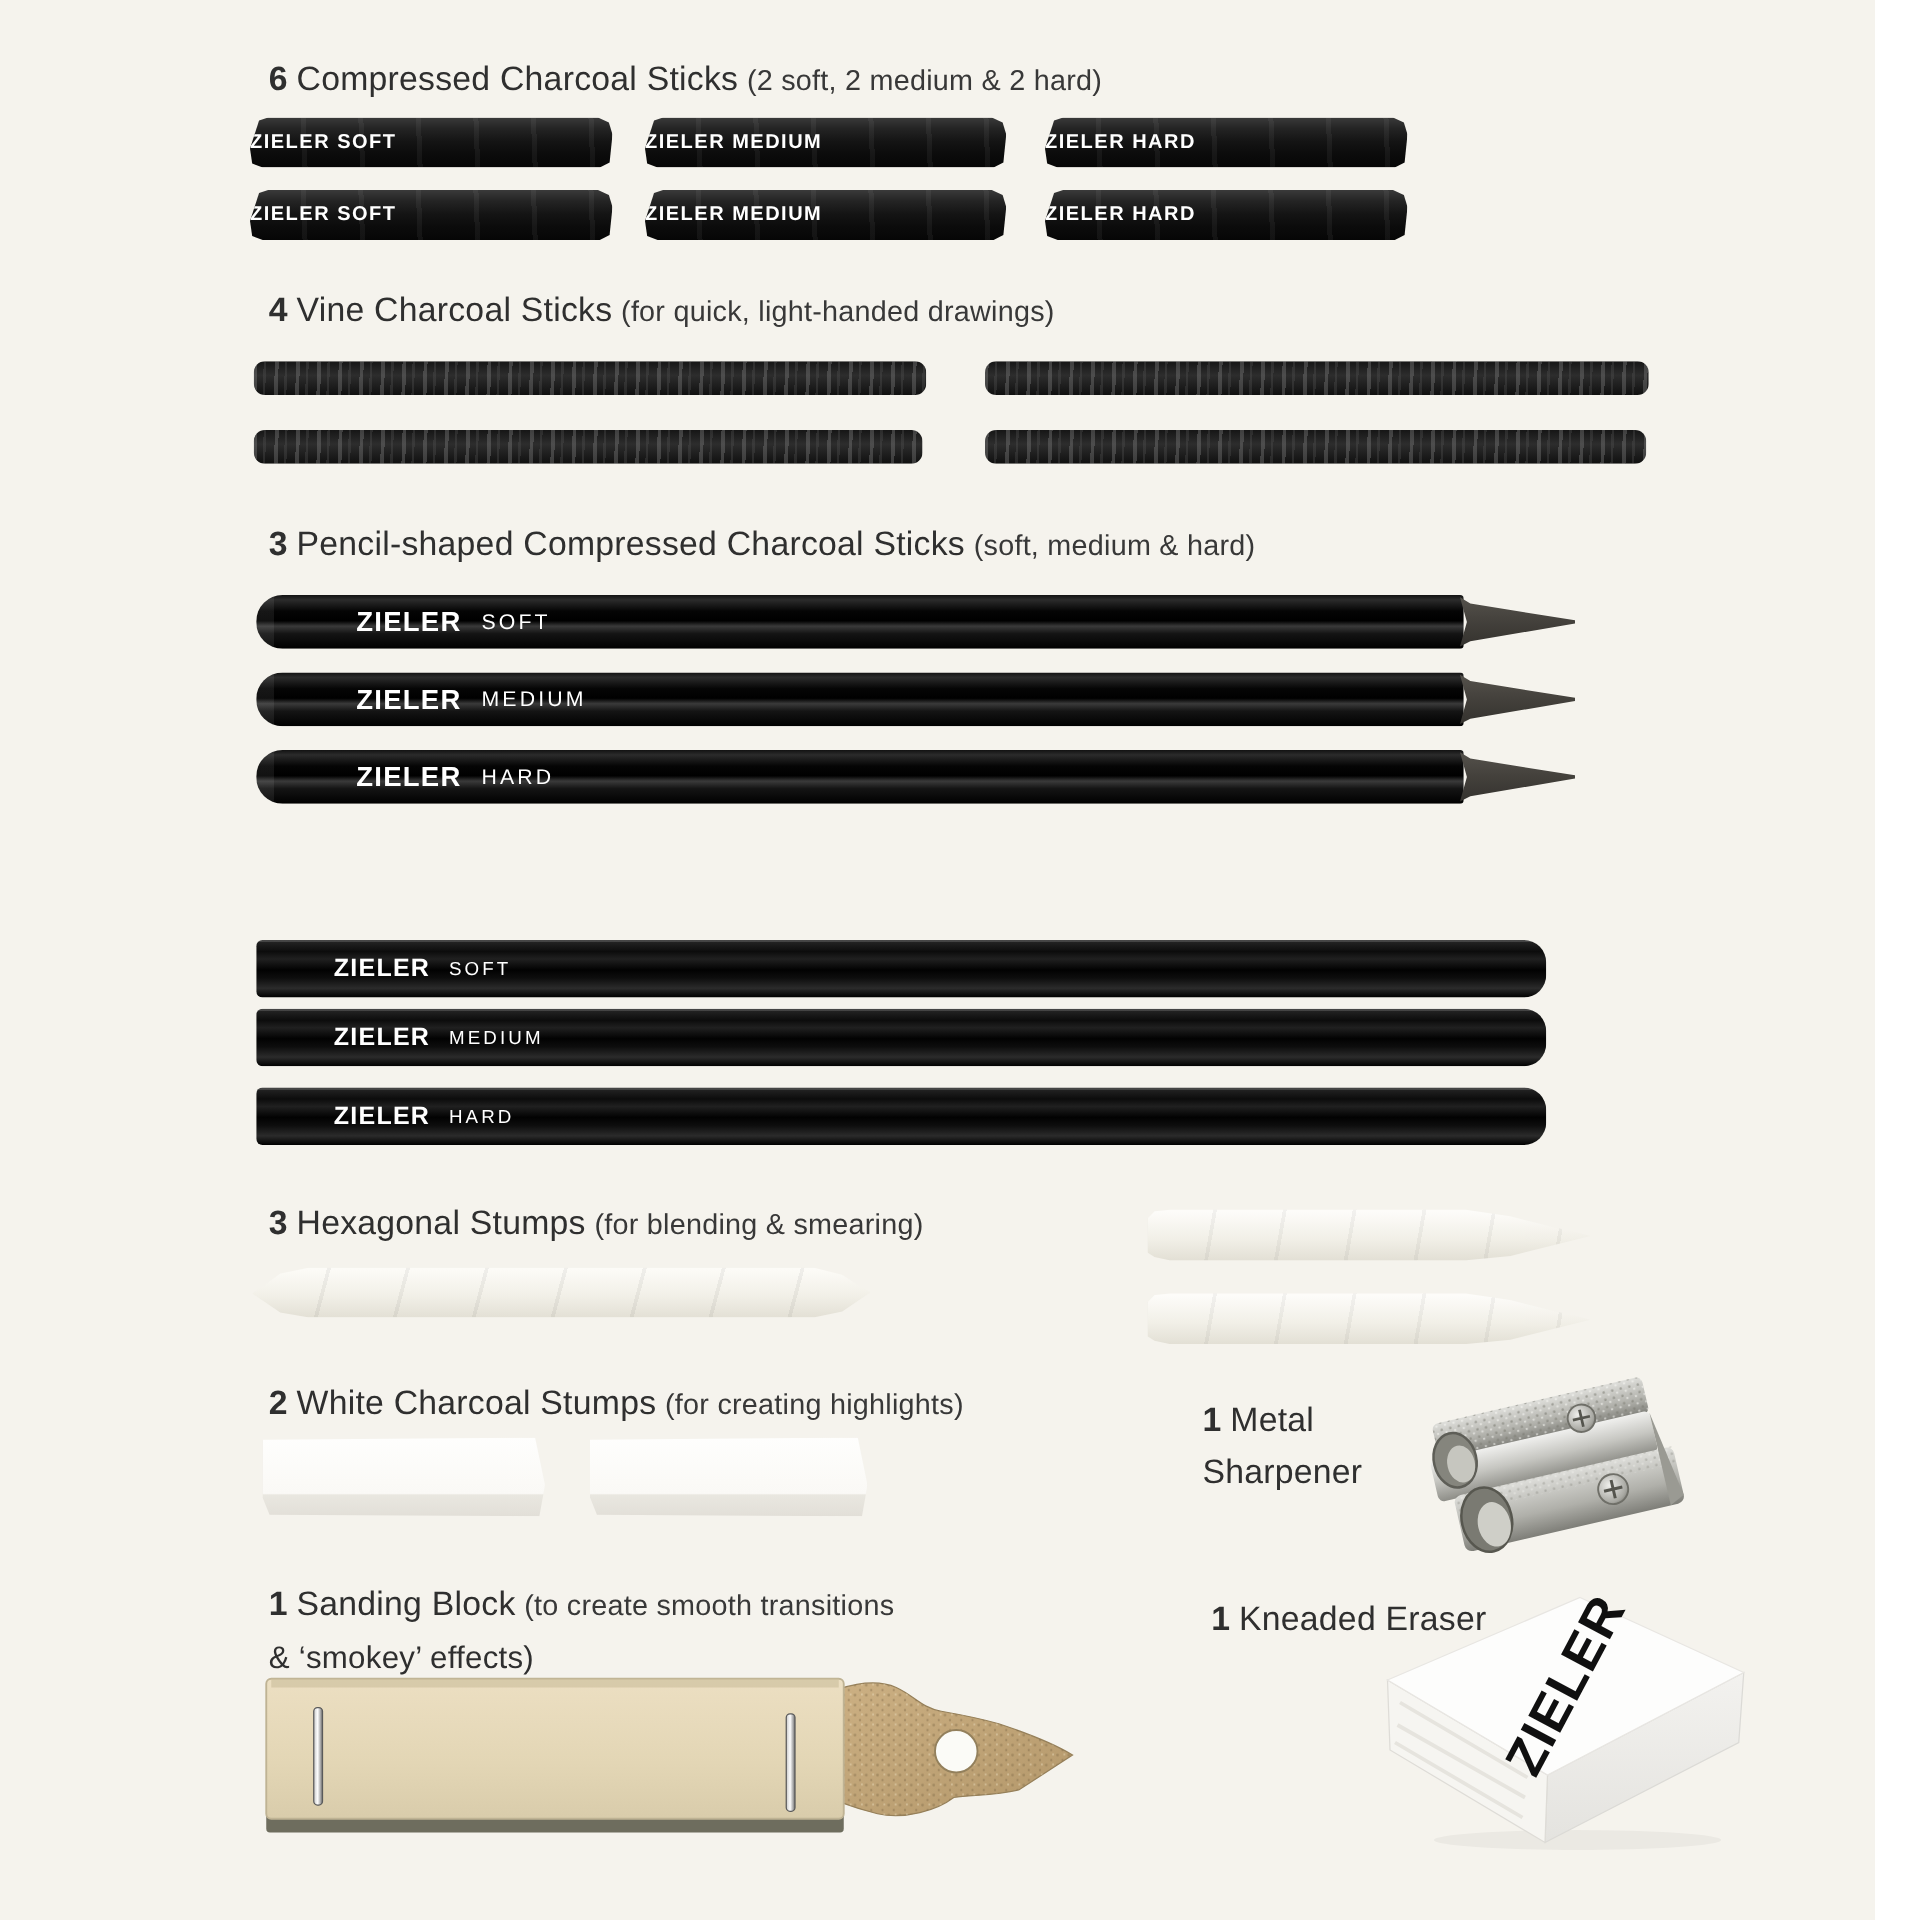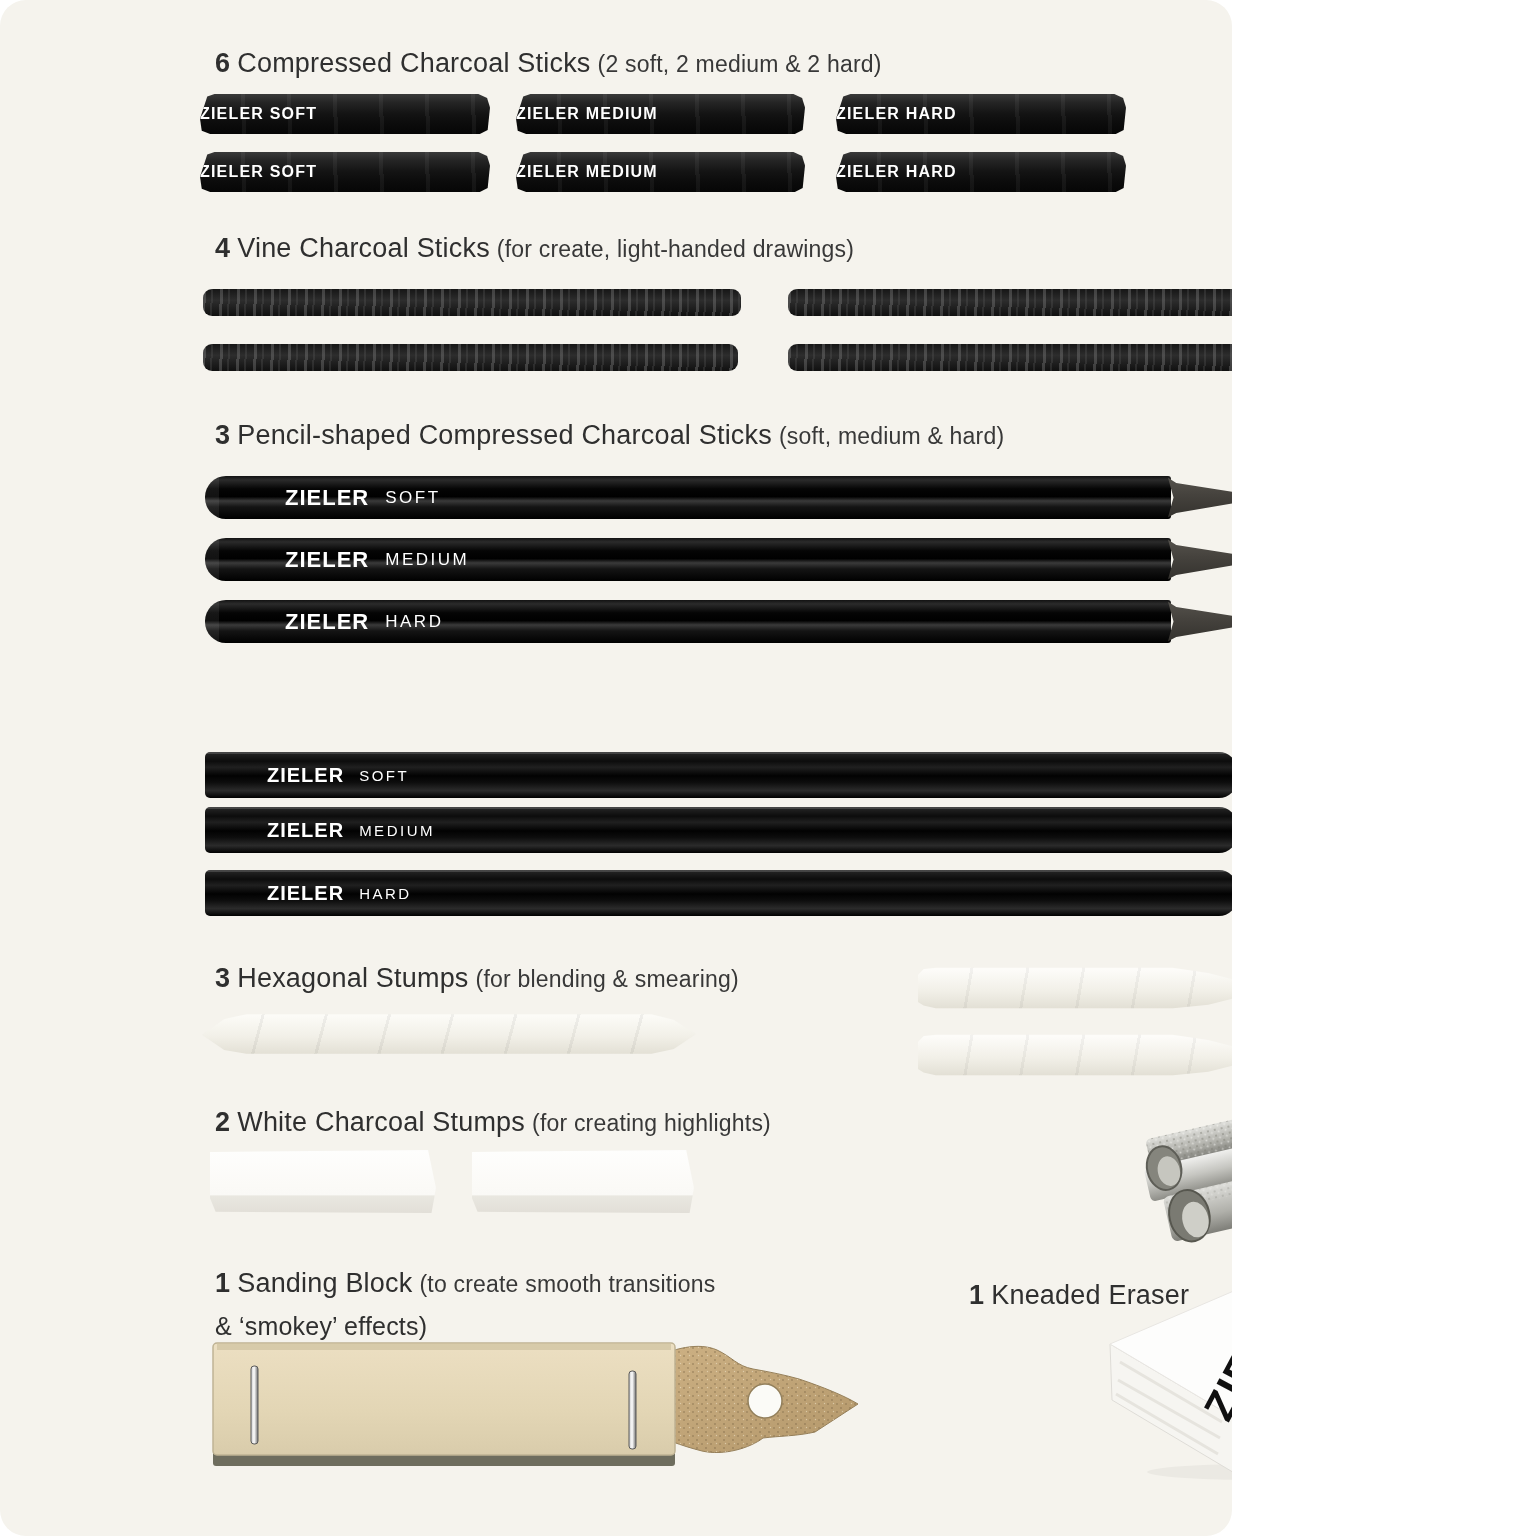--- a/index.html
+++ b/index.html
@@ -1,20 +1,19 @@
 <!DOCTYPE html>
 <html><head>
 <meta charset="utf-8">
 <style>
   html,body{margin:0;padding:0;background:#ffffff;}
   .canvas{
-    position:relative;width:1232px;height:1536px;overflow:hidden;
+    position:relative;width:1500px;height:1536px;overflow:hidden;
     background:#f5f3ed;color:#2f2f2f;
     font-family:"Liberation Sans",sans-serif;
-    border-radius:26px;
   }
   
   .heading{position:absolute;left:215px;font-size:27px;white-space:nowrap;color:#2f2f2f;letter-spacing:.2px;}
   .heading .num{font-weight:bold;margin-right:7px;}
   .heading .note{font-size:23px;margin-left:7px;color:#383838;}
   .heading.small-note{font-size:25px;text-align:center;}
   .two-line{line-height:41px;}
   
   .cstick{
     position:absolute;height:40px;display:flex;align-items:center;justify-content:flex-start;
@@ -105,21 +104,21 @@
     <span class="clbl">ZIELER SOFT</span>
   </div>
   <div class="cstick" style="left:516px;top:152px;width:289px">
     <span class="clbl">ZIELER MEDIUM</span>
   </div>
   <div class="cstick" style="left:836px;top:152px;width:290px">
     <span class="clbl">ZIELER HARD</span>
   </div>
 
   <div class="heading" style="top:233px">
-    <span class="num">4</span><span>Vine Charcoal Sticks</span><span class="note">(for create, light-handed drawings)</span>
+    <span class="num">4</span><span>Vine Charcoal Sticks</span><span class="note">(for quick, light-handed drawings)</span>
   </div>
   <div class="vine" style="left:203px;top:289px;width:538px"></div>
   <div class="vine" style="left:788px;top:289px;width:531px"></div>
   <div class="vine" style="left:203px;top:344px;width:535px"></div>
   <div class="vine" style="left:788px;top:344px;width:529px"></div>
 
   <div class="heading" style="top:420px">
     <span class="num">3</span><span>Pencil-shaped Compressed Charcoal Sticks</span><span class="note">(soft, medium &amp; hard)</span>
   </div>
   <div class="pencil" style="top:476px">
@@ -157,20 +156,24 @@
   <div class="stump-r" style="top:966px"></div>
   <div class="stump-long"></div>
   <div class="stump-r" style="top:1033px"></div>
 
   <div class="heading" style="top:1107px">
     <span class="num">2</span><span>White Charcoal Stumps</span><span class="note">(for creating highlights)</span>
   </div>
   <div class="wstick" style="left:210px;width:226px"></div>
   <div class="wstick" style="left:472px;width:222px"></div>
 
+  <div class="heading two-line" style="left:962px;top:1116px;white-space:normal;width:200px">
+    <span class="num">1</span><span>Metal</span><br>
+    <span>Sharpener</span>
+  </div>
   <svg class="photo" style="left:1128px;top:1100px" width="220" height="172" viewBox="0 0 220 172">
     <defs>
       <linearGradient id="silverA" x1="0" y1="0" x2="0" y2="1">
         <stop offset="0" stop-color="#f0f0ee"></stop>
           <stop offset=".5" stop-color="#c6c6c1"></stop>
           <stop offset="1" stop-color="#8e8e88"></stop>
       </linearGradient>
       <linearGradient id="silverB" x1="0" y1="0" x2="0" y2="1">
         <stop offset="0" stop-color="#dededa"></stop>
           <stop offset=".6" stop-color="#b0b0aa"></stop>

